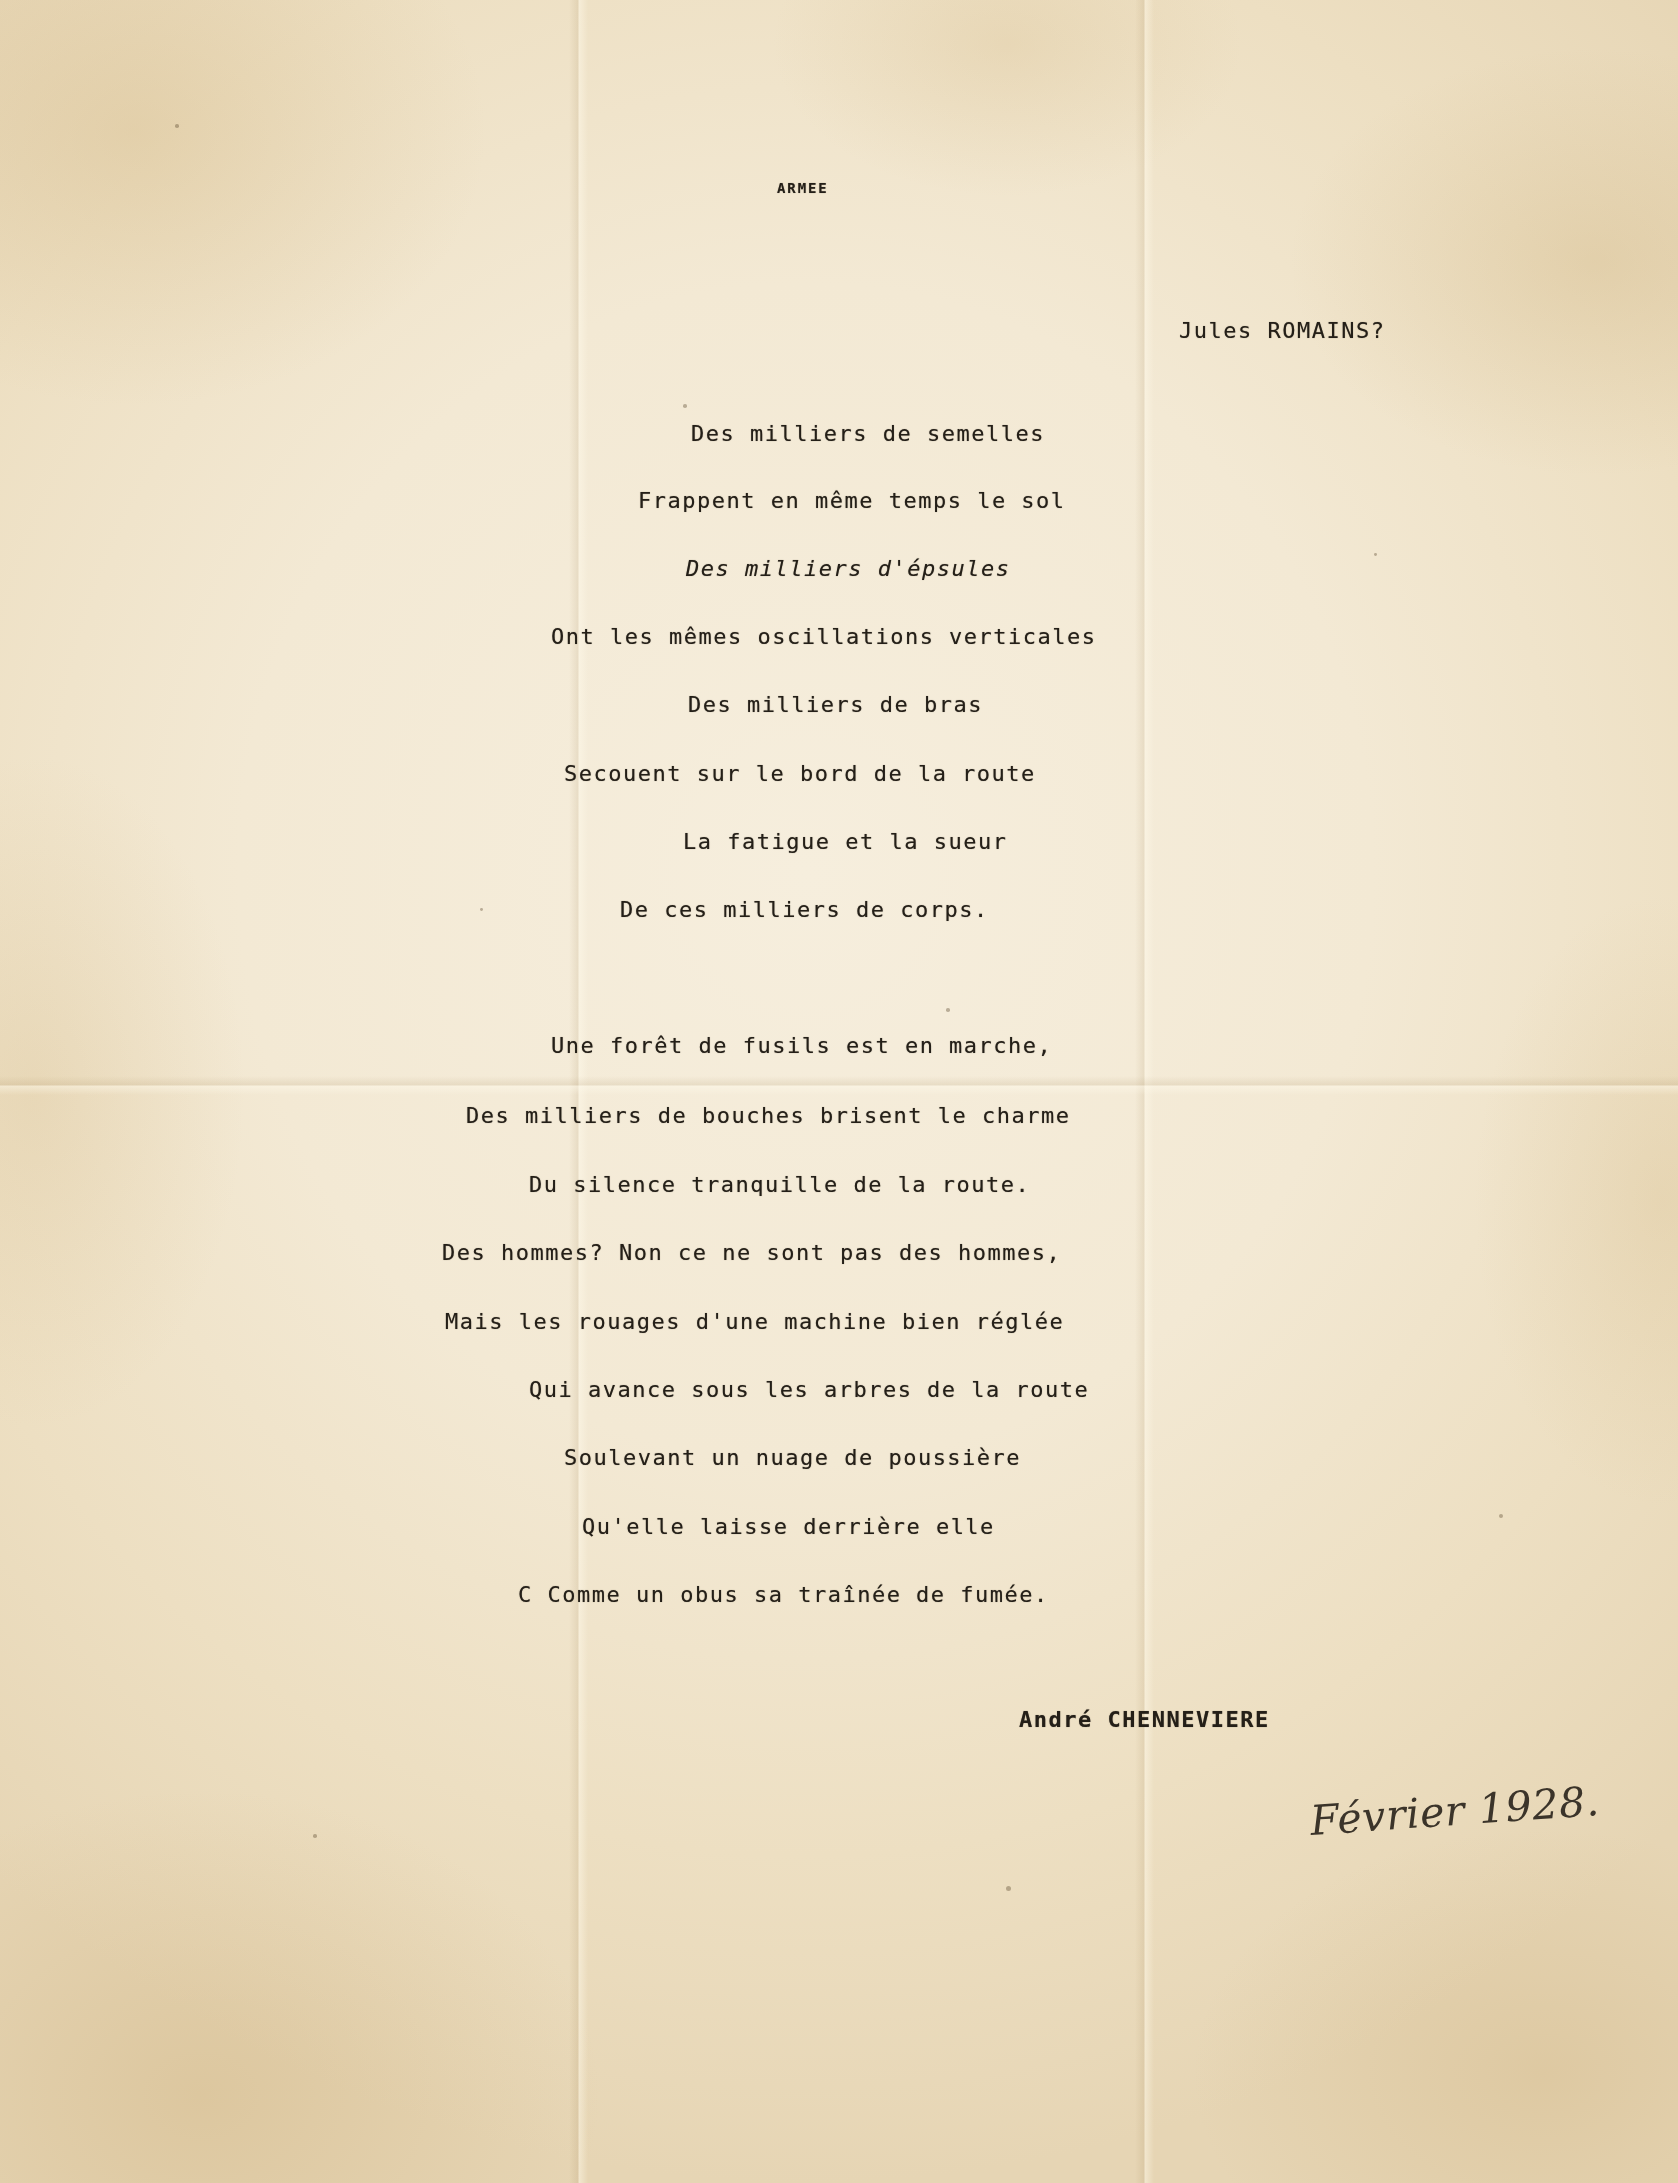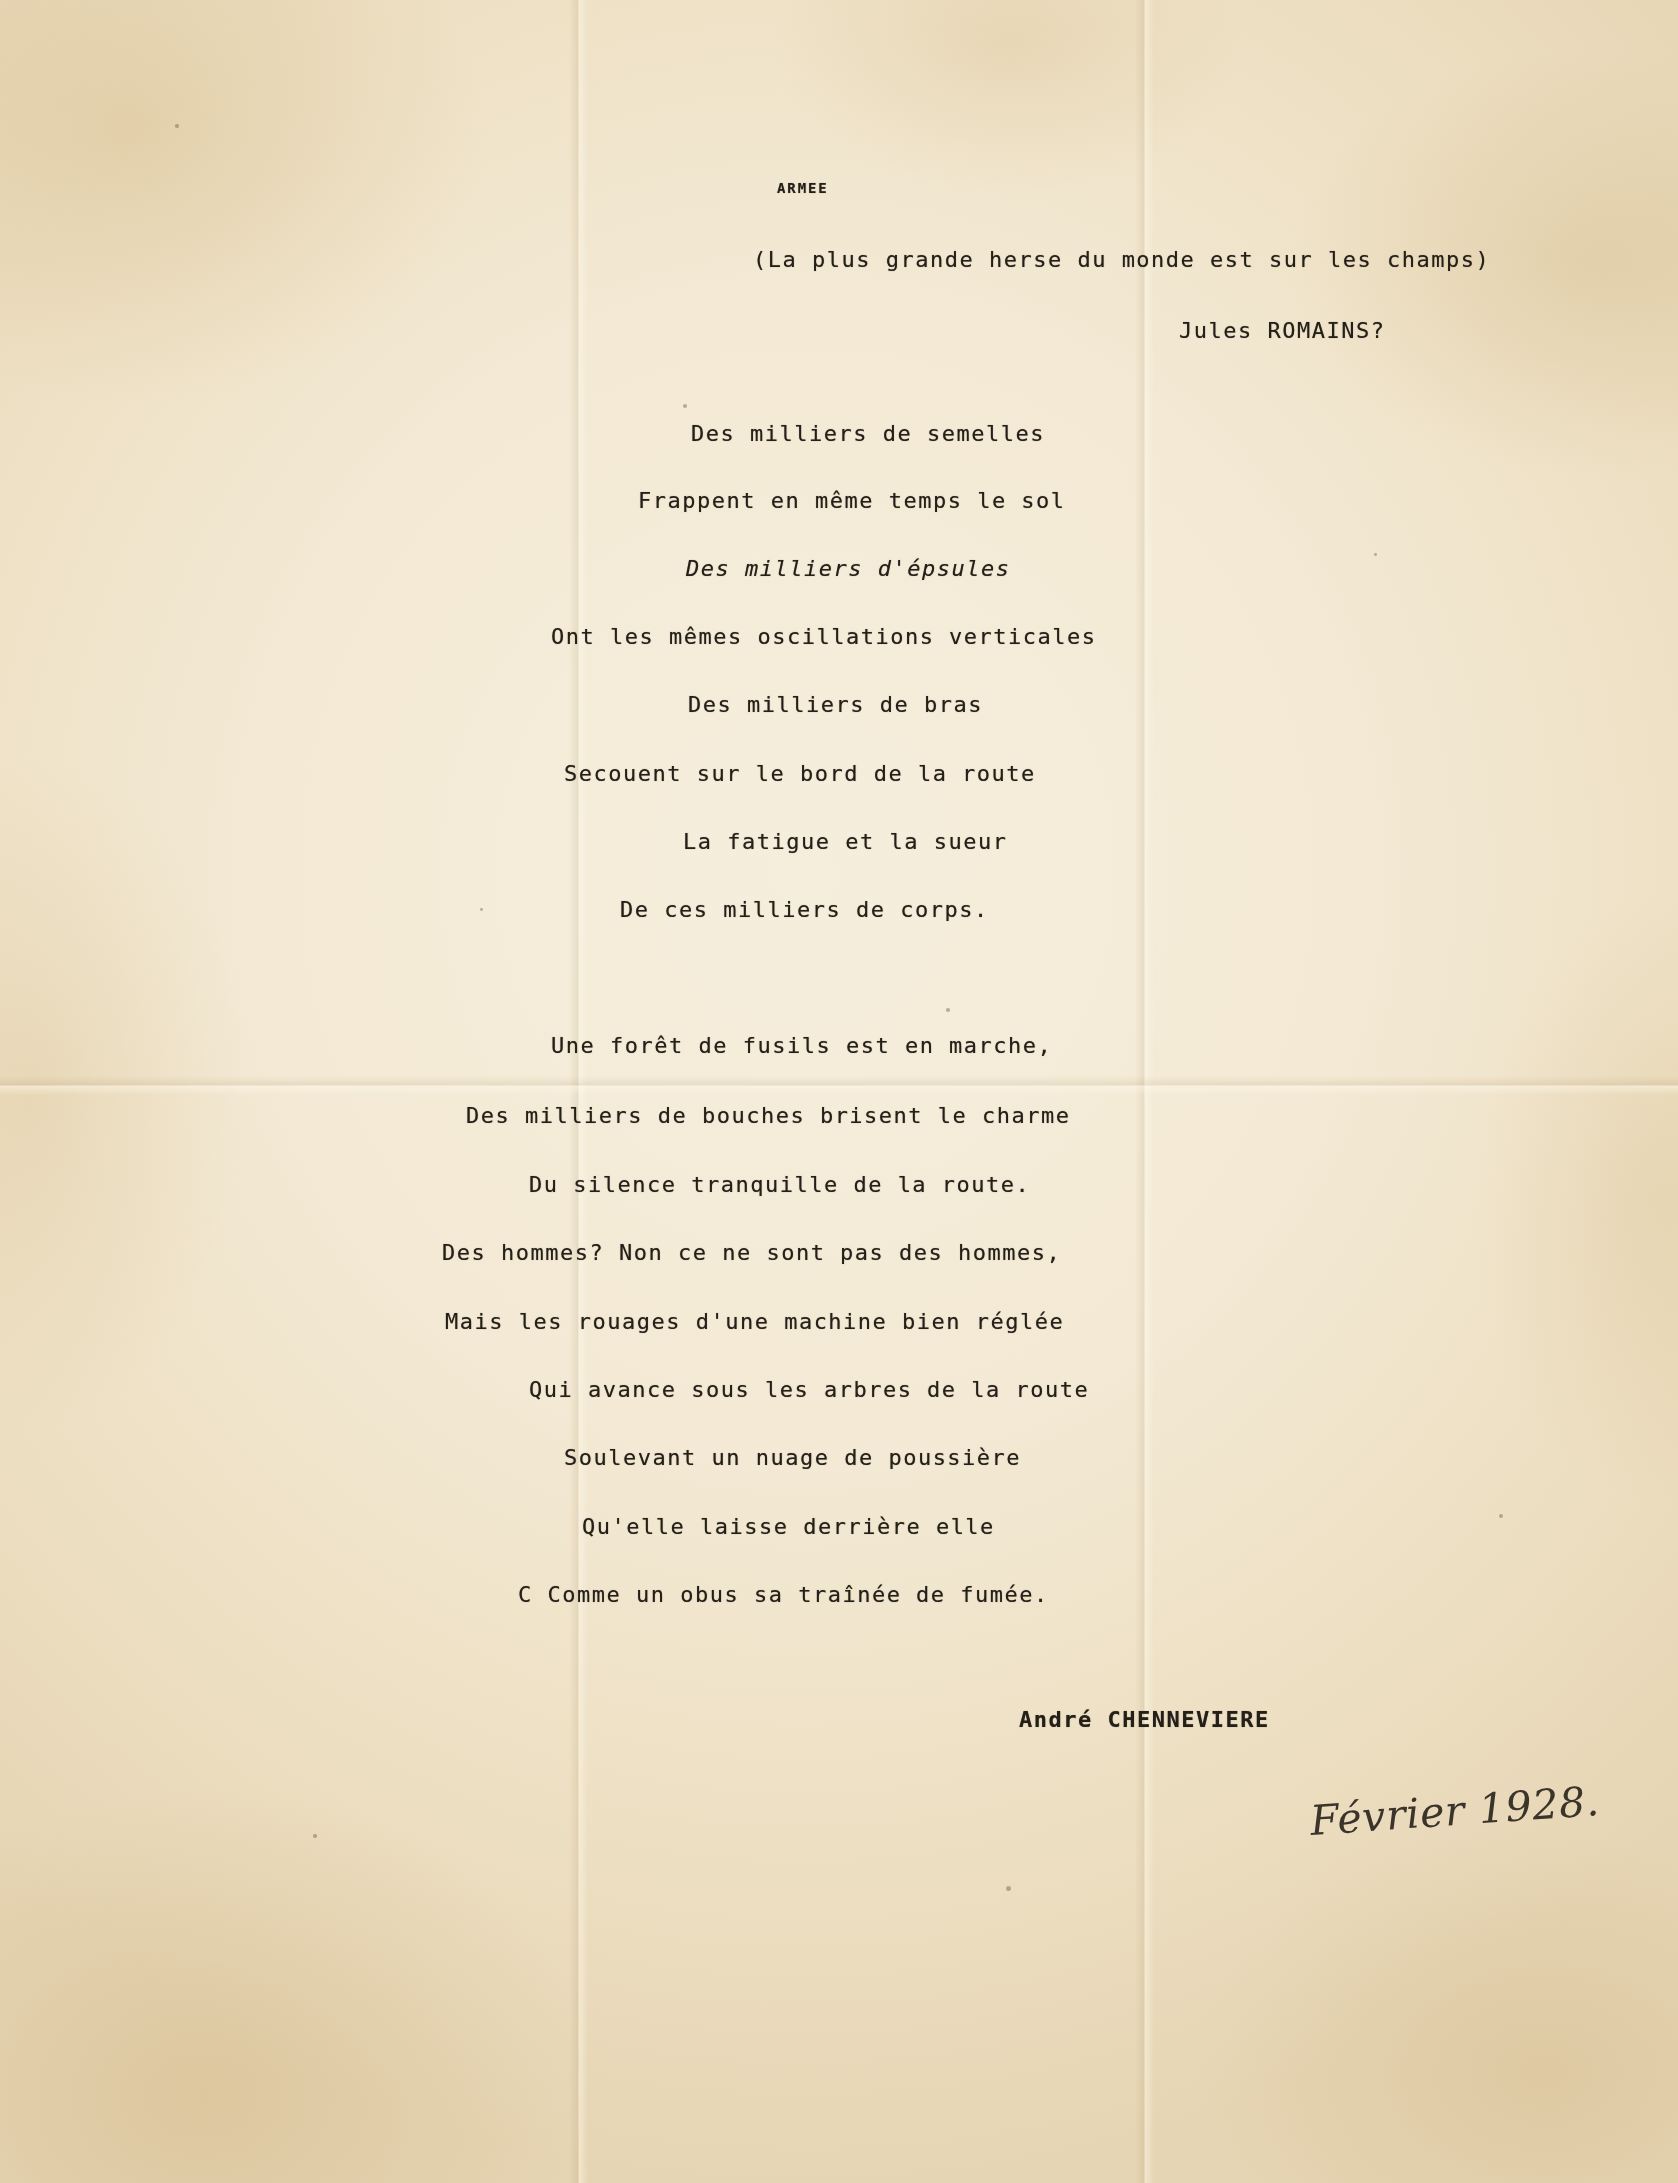--- a/index.html
+++ b/index.html
@@ -107,21 +107,20 @@
   <div class="speck" style="left:1499px; top:1514px; width:4.4px; height:4.4px;"></div>
   <div class="speck" style="left:1006px; top:1886px; width:5.1px; height:5.1px;"></div>
   <div class="speck" style="left:313px; top:1834px; width:3.6px; height:3.6px;"></div>
   <div class="speck" style="left:480px; top:908px; width:2.9px; height:2.9px;"></div>
   <div class="speck" style="left:1374px; top:553px; width:2.9px; height:2.9px;"></div>
 
   <div id="typescript">
 
     <div class="t heading" style="left:777px; top:180px;">ARMEE</div>
 
-    <div class="t verse" style="left:753px; top:247px;">(La plus grande herse du monde est sur les champs)</div>
 
     <div class="t verse" style="left:1179px; top:318px;">Jules ROMAINS?</div>
 
     <div class="t verse" style="left:691px; top:421px;">Des milliers de semelles</div>
     <div class="t verse" style="left:638px; top:488px;">Frappent en même temps le sol</div>
     <div class="t verse" style="left:686px; top:556px;font-style:italic;">Des milliers d'épsules</div>
     <div class="t verse" style="left:551px; top:624px;">Ont les mêmes oscillations verticales</div>
     <div class="t verse" style="left:688px; top:692px;">Des milliers de bras</div>
     <div class="t verse" style="left:564px; top:761px;">Secouent sur le bord de la route</div>
     <div class="t verse" style="left:683px; top:829px;">La fatigue et la sueur</div>

